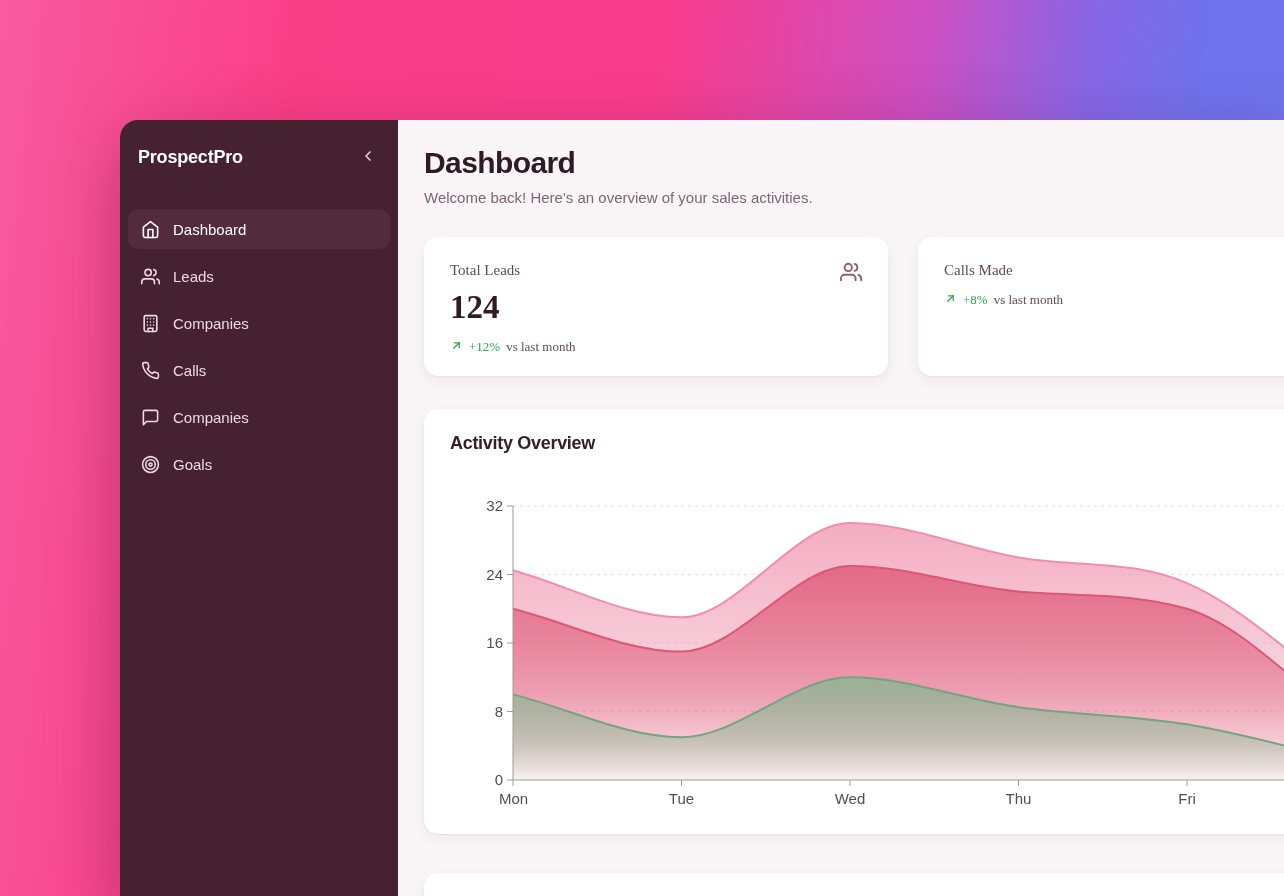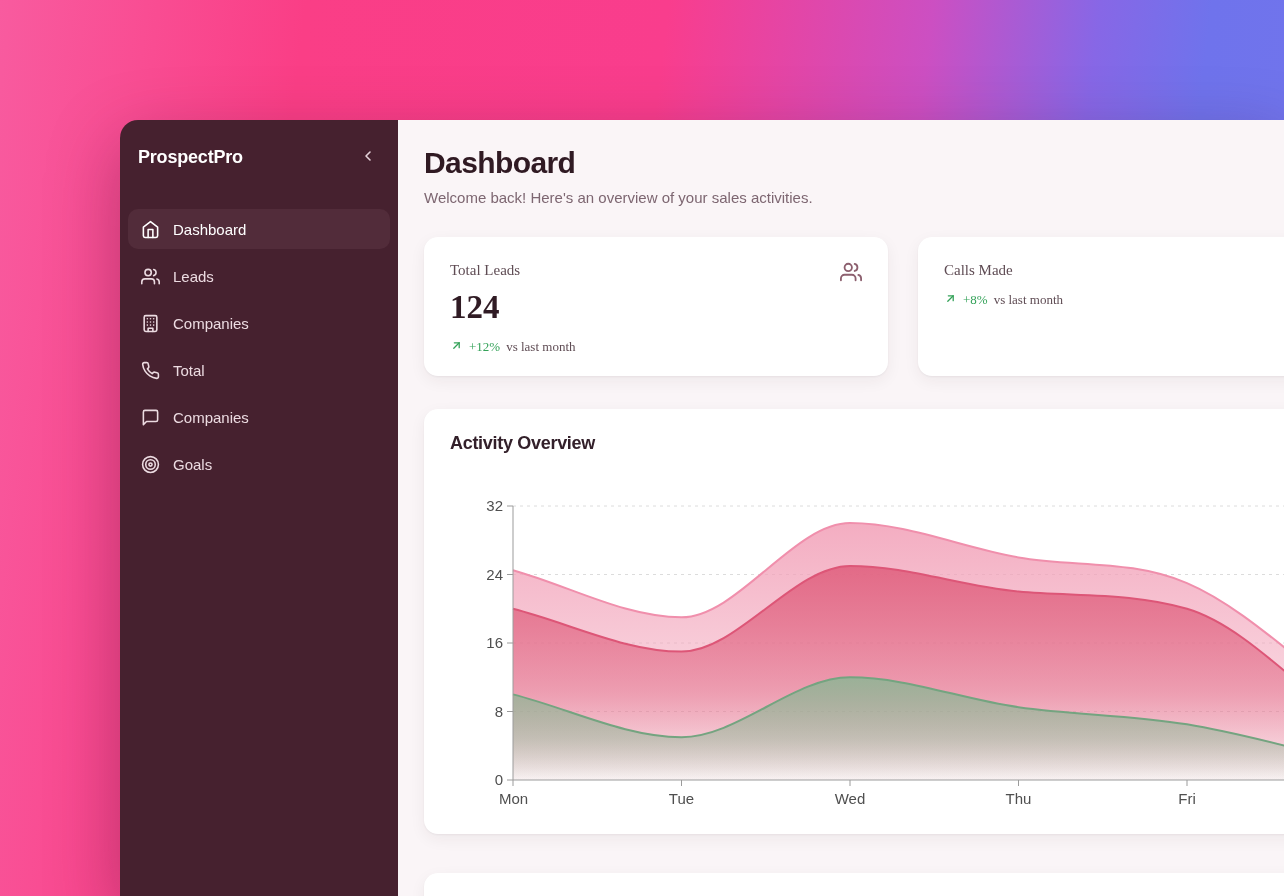--- a/index.html
+++ b/index.html
@@ -92,21 +92,21 @@
             </svg>
           </span>
         <span>Companies</span>
       </div>
       <div class="nav-item">
         <span class="nav-icon">
             <svg viewBox="0 0 24 24" fill="none" stroke="currentColor" stroke-width="2" stroke-linecap="round" stroke-linejoin="round">
               <path d="M22 16.92v3a2 2 0 0 1-2.18 2 19.79 19.79 0 0 1-8.63-3.07 19.5 19.5 0 0 1-6-6 19.79 19.79 0 0 1-3.07-8.67A2 2 0 0 1 4.11 2h3a2 2 0 0 1 2 1.72 12.84 12.84 0 0 0 .7 2.81 2 2 0 0 1-.45 2.11L8.09 9.91a16 16 0 0 0 6 6l1.27-1.27a2 2 0 0 1 2.11-.45 12.84 12.84 0 0 0 2.81.7A2 2 0 0 1 22 16.92z"></path>
             </svg>
           </span>
-        <span>Total</span>
+        <span>Calls</span>
       </div>
       <div class="nav-item">
         <span class="nav-icon">
             <svg viewBox="0 0 24 24" fill="none" stroke="currentColor" stroke-width="2" stroke-linecap="round" stroke-linejoin="round">
               <path d="M21 15a2 2 0 0 1-2 2H7l-4 4V5a2 2 0 0 1 2-2h14a2 2 0 0 1 2 2z"></path>
             </svg>
           </span>
         <span>Companies</span>
       </div>
       <div class="nav-item">

